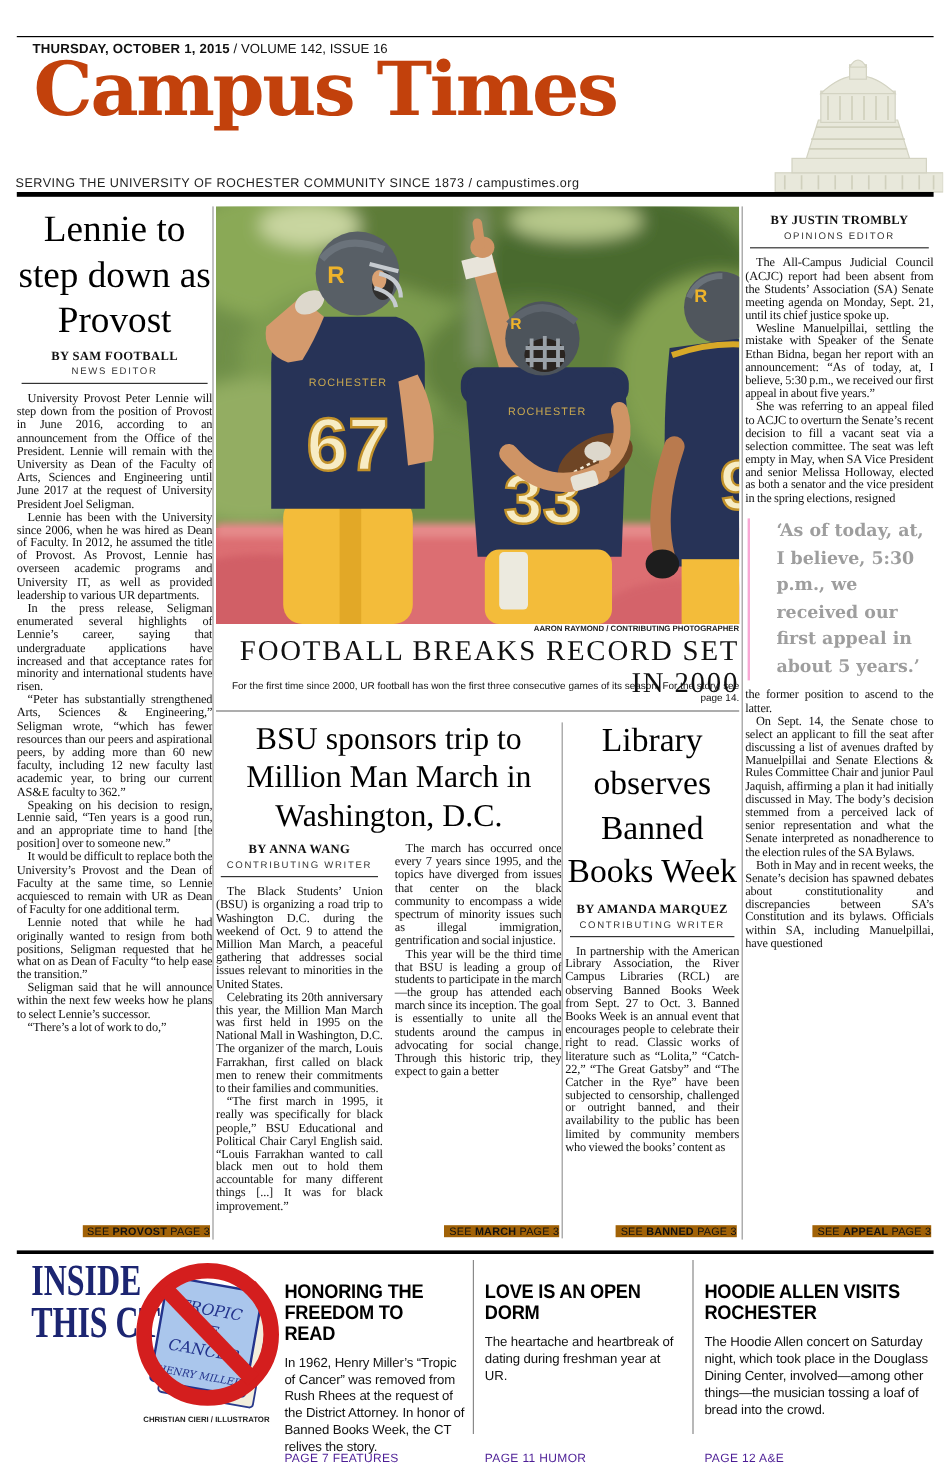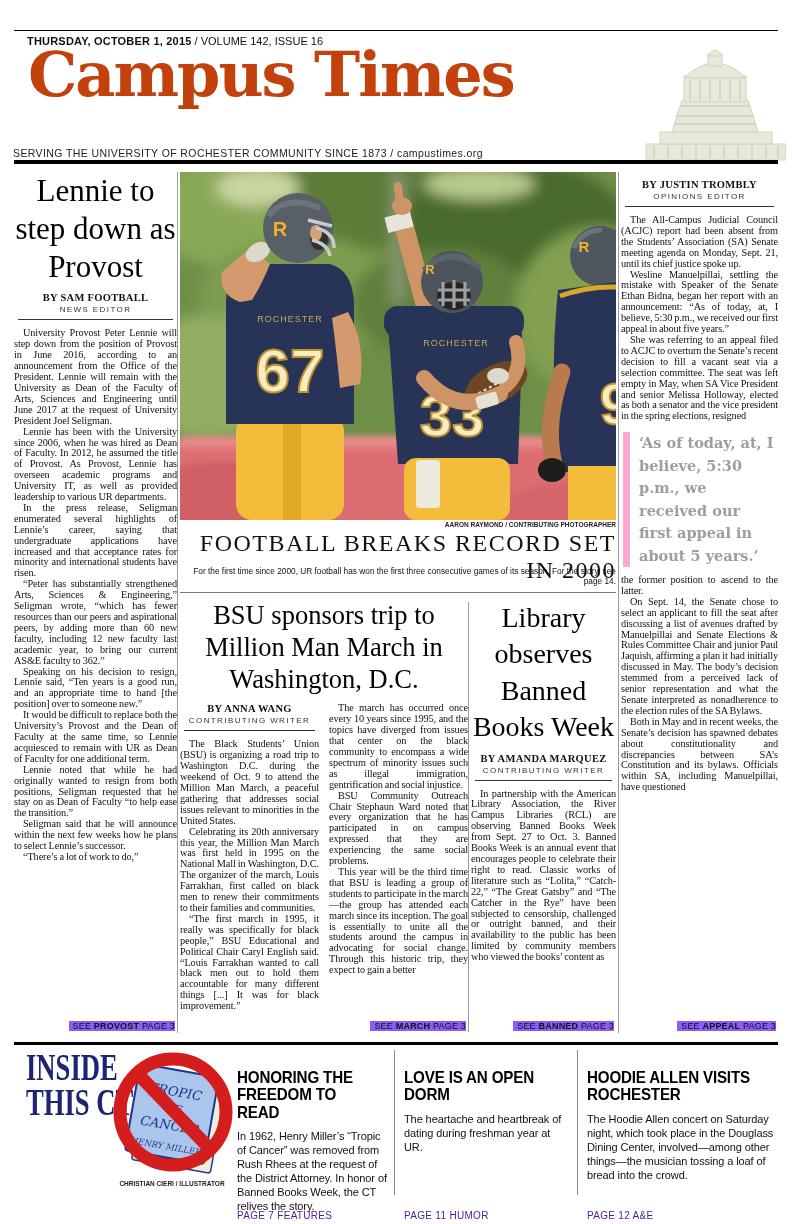--- a/index.html
+++ b/index.html
@@ -22,23 +22,23 @@
   .article{position:absolute;overflow:hidden;}
   .headline{margin:0;font-weight:normal;text-align:center;font-family:"Liberation Serif",serif;
             color:#000;}
   .byline-block{text-align:center;margin:7px 4px 8px;padding-bottom:5px;border-bottom:1px solid #333;}
   .byline{font-size:10.5px;font-weight:bold;letter-spacing:.3px;}
   .role{font-family:"Liberation Sans",sans-serif;font-size:8px;letter-spacing:1.4px;margin-top:2px;color:#333;}
   .body{font-size:10.3px;line-height:1.06;text-align:justify;letter-spacing:-.12px;word-spacing:-.4px;}
   .body p{margin:0;text-indent:9px;}
   .after-quote p:first-child{text-indent:0;}
   .jump{position:absolute;right:2px;bottom:2px;font-family:"Liberation Sans",sans-serif;
-        font-size:9px;letter-spacing:.2px;background:#8b5cf6;padding-left:4px;}
+        font-size:9px;letter-spacing:.2px;background:#a16207;padding-left:4px;}
   .jump b{font-weight:bold;}
-  .pullquote{margin:10px 0 8px 2px;border-left:7px solid #f9a8d4;padding-left:9px;
+  .pullquote{margin:10px 0 8px 2px;border-left:2px solid #f9a8d4;padding-left:22px;
         font-family:"DejaVu Serif",serif;font-weight:bold;font-size:14.5px;line-height:1.55;
         color:#9e9e9e;text-align:left;}
   
   .photo-credit{position:absolute;left:180px;top:521px;width:436px;text-align:right;
         font-family:"Liberation Sans",sans-serif;font-size:6.5px;font-weight:bold;color:#222;}
   .fb-headline{position:absolute;left:180px;top:530px;width:436px;text-align:right;margin:0;
         font-family:"Liberation Serif",serif;font-size:24px;font-weight:normal;letter-spacing:1.5px;}
   .fb-caption{position:absolute;left:180px;top:566px;width:436px;text-align:right;
         font-family:"Liberation Sans",sans-serif;font-size:8.3px;color:#111;}
   
@@ -97,21 +97,21 @@
     <div class="byline">BY SAM FOOTBALL</div>
     <div class="role">NEWS EDITOR</div>
   </div>
   <div class="body">
       <p>University Provost Peter Lennie will step down from the position of Provost in June 2016, according to an announcement from the Office of the President. Lennie will remain with the University as Dean of the Faculty of Arts, Sciences and Engineering until June 2017 at the request of University President Joel Seligman.</p>
       <p>Lennie has been with the University since 2006, when he was hired as Dean of Faculty. In 2012, he assumed the title of Provost. As Provost, Lennie has overseen academic programs and University IT, as well as provided leadership to various UR departments.</p>
       <p>In the press release, Seligman enumerated several highlights of Lennie’s career, saying that undergraduate applications have increased and that acceptance rates for minority and international students have risen.</p>
       <p>“Peter has substantially strengthened Arts, Sciences &amp; Engineering,” Seligman wrote, “which has fewer resources than our peers and aspirational peers, by adding more than 60 new faculty, including 12 new faculty last academic year, to bring our current AS&amp;E faculty to 362.”</p>
       <p>Speaking on his decision to resign, Lennie said, “Ten years is a good run, and an appropriate time to hand [the position] over to someone new.”</p>
       <p>It would be difficult to replace both the University’s Provost and the Dean of Faculty at the same time, so Lennie acquiesced to remain with UR as Dean of Faculty for one additional term.</p>
-      <p>Lennie noted that while he had originally wanted to resign from both positions, Seligman requested that he stay on as Dean of Faculty “to help ease the transition.”</p>
+      <p>Lennie noted that while he had originally wanted to resign from both positions, Seligman requested that he what on as Dean of Faculty “to help ease the transition.”</p>
       <p>Seligman said that he will announce within the next few weeks how he plans to select Lennie’s successor.</p>
       <p>“There’s a lot of work to do,”</p>
     </div>
   <div class="jump">
     <span>SEE</span>
     <b>PROVOST</b>
     <span>PAGE 3</span>
   </div>
 </section>
 
@@ -209,22 +209,21 @@
   <h2 class="headline" style="font-size:26.5px;line-height:1.2;">BSU sponsors trip to Million Man March in Washington, D.C.</h2>
   <div style="margin-top:8px;column-count:2;column-gap:10px;column-fill:auto;height:316px;overflow:hidden;">
     <div class="byline-block" style="margin-top:0;">
       <div class="byline">BY ANNA WANG</div>
       <div class="role">CONTRIBUTING WRITER</div>
     </div>
     <div class="body">
         <p>The Black Students’ Union (BSU) is organizing a road trip to Washington D.C. during the weekend of Oct. 9 to attend the Million Man March, a peaceful gathering that addresses social issues relevant to minorities in the United States.</p>
         <p>Celebrating its 20th anniversary this year, the Million Man March was first held in 1995 on the National Mall in Washington, D.C. The organizer of the march, Louis Farrakhan, first called on black men to renew their commitments to their families and communities.</p>
         <p>“The first march in 1995, it really was specifically for black people,” BSU Educational and Political Chair Caryl English said. “Louis Farrakhan wanted to call black men out to hold them accountable for many different things [...] It was for black improvement.”</p>
-        <p>The march has occurred once every 10 years since 1995, and the topics have diverged from issues that center on the black community to encompass a wide spectrum of minority issues such as illegal immigration, gentrification and social injustice.</p>
-        <p>BSU Community Outreach Chair Stephaun Ward noted that every organization that he has participated in on campus expressed that they are experiencing the same social problems.</p>
+        <p>The march has occurred once every 7 years since 1995, and the topics have diverged from issues that center on the black community to encompass a wide spectrum of minority issues such as illegal immigration, gentrification and social injustice.</p>
         <p>This year will be the third time that BSU is leading a group of students to participate in the march—the group has attended each march since its inception. The goal is essentially to unite all the students around the campus in advocating for social change. Through this historic trip, they expect to gain a better</p>
       </div>
   </div>
   <div class="jump">
     <span>SEE</span>
     <b>MARCH</b>
     <span>PAGE 3</span>
   </div>
 </section>
 

